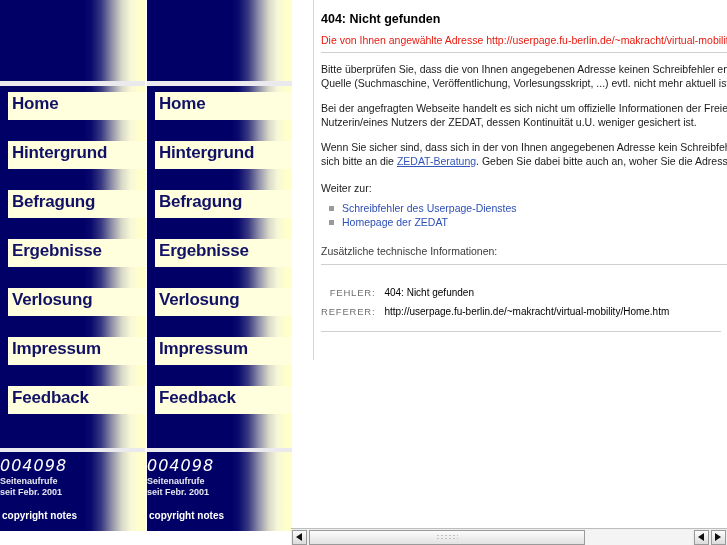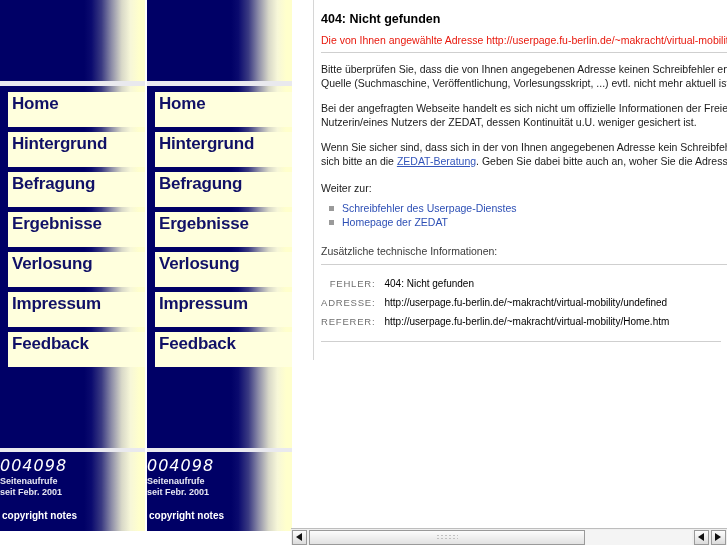--- a/index.html
+++ b/index.html
@@ -51,23 +51,23 @@
     top: 92px;
     width: 137px;
     z-index: 4;
   }
   .nav-item {
     background: #ffffdd;
     color: #111166;
     font-size: 17px;
     font-weight: bold;
     line-height: 22px;
-    height: 35px;
+    height: 28px;
     padding: 1px 0 0 4px;
-    margin-bottom: 5px;
+    margin-bottom: 21px;
     white-space: nowrap;
     letter-spacing: -0.2px;
     cursor: pointer;
   }
 
   
   .nav-footer {
     position: absolute;
     left: 0;
     top: 448px;
@@ -185,21 +185,21 @@
   }
 
   .tech-head {
     font-size: 10.5px;
     color: #3a3a3a;
     margin: 0 0 7px 0;
   }
 
   table.techinfo {
     border-collapse: collapse;
-    margin: 9px 0 0 0;
+    margin: 18px 0 0 0;
     font-size: 10px;
   }
   table.techinfo td { padding: 4px 0; vertical-align: top; }
   table.techinfo td.k {
     text-align: right;
     color: #6f6f6f;
     letter-spacing: 0.8px;
     padding-right: 9px;
     white-space: nowrap;
     font-size: 9.5px;
@@ -363,24 +363,20 @@
 
     <div class="tech-head">Zusätzliche technische Informationen:</div>
 
     <hr class="hr-thin">
 
     <table class="techinfo">
       <tbody>
         <tr>
           <td class="k">FEHLER:</td>
           <td class="v">404: Nicht gefunden</td>
-        </tr>
-        <tr>
-          <td class="k">ADRESSE:</td>
-          <td class="v">http://userpage.fu-berlin.de/~makracht/virtual-mobility/undefined</td>
         </tr>
         <tr>
           <td class="k">REFERER:</td>
           <td class="v">http://userpage.fu-berlin.de/~makracht/virtual-mobility/Home.htm</td>
         </tr>
       </tbody>
     </table>
 
     <hr class="hr-bottom">
   </div>

